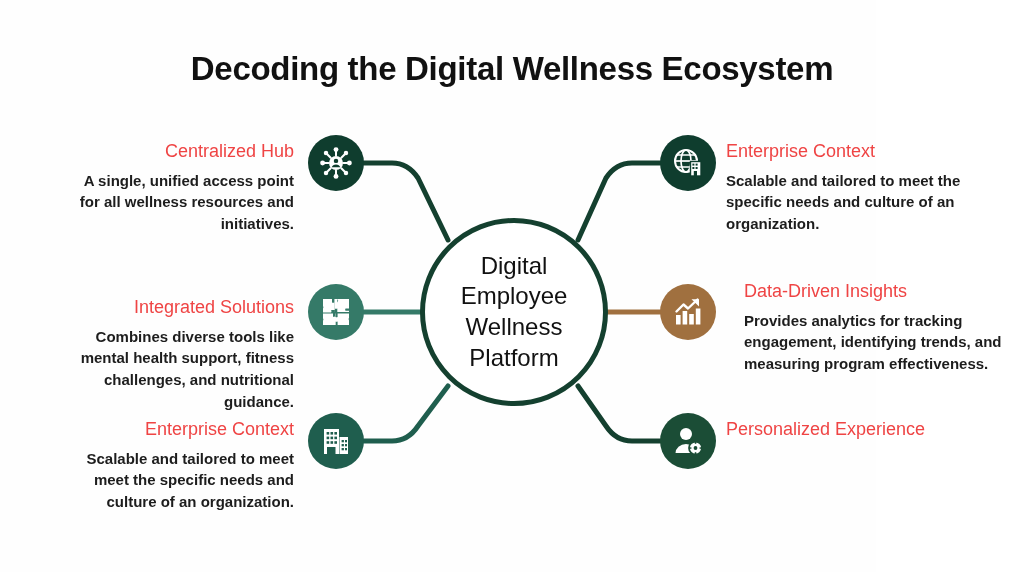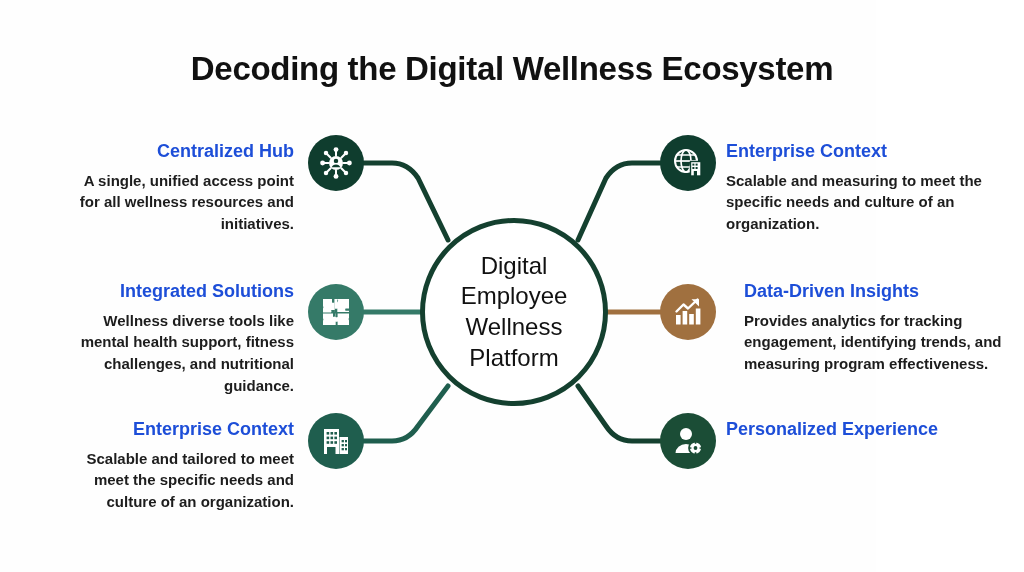--- a/index.html
+++ b/index.html
@@ -85,22 +85,22 @@
   }
   .icon-badge svg { display: block; }
 
   
   .node-text {
     position: absolute;
     z-index: 3;
   }
   .node-text .node-title {
     font-size: 18px;
-    font-weight: bold;
-    color: #1d4ed8;
+    font-weight: normal;
+    color: #ef4444;
     line-height: 1.25;
     margin-bottom: 7px;
   }
   .node-text .node-desc {
     font-size: 15px;
     font-weight: bold;
     color: #1d1d1d;
     line-height: 1.45;
   }
   .side-left  { text-align: right; width: 232px; }
@@ -160,23 +160,23 @@
         <circle cx="25.4" cy="25.4" r="2.1"></circle>
         <circle cx="25.4" cy="6.6" r="2.1"></circle>
         <circle cx="6.6" cy="25.4" r="2.1"></circle>
       </g>
       <circle cx="16" cy="16" r="6.6" fill="#ffffff"></circle>
       <circle cx="16" cy="14" r="2.1" fill="#0f3d2e"></circle>
       <path d="M 11.9 20.1 a 4.3 4 0 0 1 8.2 0 z" fill="#0f3d2e"></path>
     </svg>
   </div>
 
-  <div class="node-text side-left" style="left:62px; top:280px;">
+  <div class="node-text side-left" style="left:62px; top:296px;">
     <div class="node-title">Integrated Solutions</div>
-    <div class="node-desc">Wellness diverse tools like mental health support, fitness challenges, and nutritional guidance.</div>
+    <div class="node-desc">Combines diverse tools like mental health support, fitness challenges, and nutritional guidance.</div>
   </div>
   <div class="icon-badge" style="left:308px; top:284px; background:#357a68;">
     <svg width="32" height="32" viewBox="0 0 32 32" aria-hidden="true">
       <g fill="#ffffff">
         <path d="M3 3 h9 v3.4 a2.3 2.3 0 0 0 2.3 0 v-3.4 h0.4 v10.9 h-3.6 a2.3 2.3 0 0 1 0 2.6 h3.6 v0.1 H3 v-4 a2.3 2.3 0 0 0 0-2.6 V3 z"></path>
         <path d="M17.3 3 h11.7 v9.4 h-3.5 a2.3 2.3 0 0 0 0 2.4 h3.5 v1.2 H17.3 v-3.6 a2.3 2.3 0 0 1 -2.5 0 v3.6 h-0.1 V3 h2.6 v3.4 a2.3 2.3 0 0 0 0 -3.4 z"></path>
         <path d="M3 17.5 h10 v3.4 a2.3 2.3 0 0 1 2.4 0 v-3.4 h0.2 V29 H3 v-4.2 a2.3 2.3 0 0 0 0-2.6 v-4.7 z"></path>
         <path d="M17.6 17.5 H29 v4.3 a2.3 2.3 0 0 0 0 2.6 V29 H17.6 v-3.6 a2.3 2.3 0 0 1 -2.4 0 V29 h-0.2 V17.5 h0.2 v3.4 a2.3 2.3 0 0 0 2.4 0 v-3.4 z"></path>
       </g>
     </svg>
@@ -223,21 +223,21 @@
         <rect x="20.4" y="16.6" width="2" height="2"></rect>
         <rect x="23.6" y="16.6" width="2" height="2"></rect>
         <rect x="20.4" y="20" width="2" height="2"></rect>
         <rect x="23.6" y="20" width="2" height="2"></rect>
         <rect x="21.8" y="24" width="3.2" height="5"></rect>
       </g>
     </svg>
   </div>
   <div class="node-text side-right" style="left:726px; top:140px;">
     <div class="node-title">Enterprise Context</div>
-    <div class="node-desc">Scalable and measuring to meet the specific needs and culture of an organization.</div>
+    <div class="node-desc">Scalable and tailored to meet the specific needs and culture of an organization.</div>
   </div>
 
   <div class="icon-badge" style="left:660px; top:284px; background:#a0703f;">
     <svg width="32" height="32" viewBox="0 0 32 32" aria-hidden="true">
       <g fill="#ffffff">
         <rect x="4" y="19" width="4.6" height="9.5"></rect>
         <rect x="10.6" y="15" width="4.6" height="13.5"></rect>
         <rect x="17.2" y="18" width="4.6" height="10.5"></rect>
         <rect x="23.8" y="12.5" width="4.6" height="16"></rect>
       </g>

